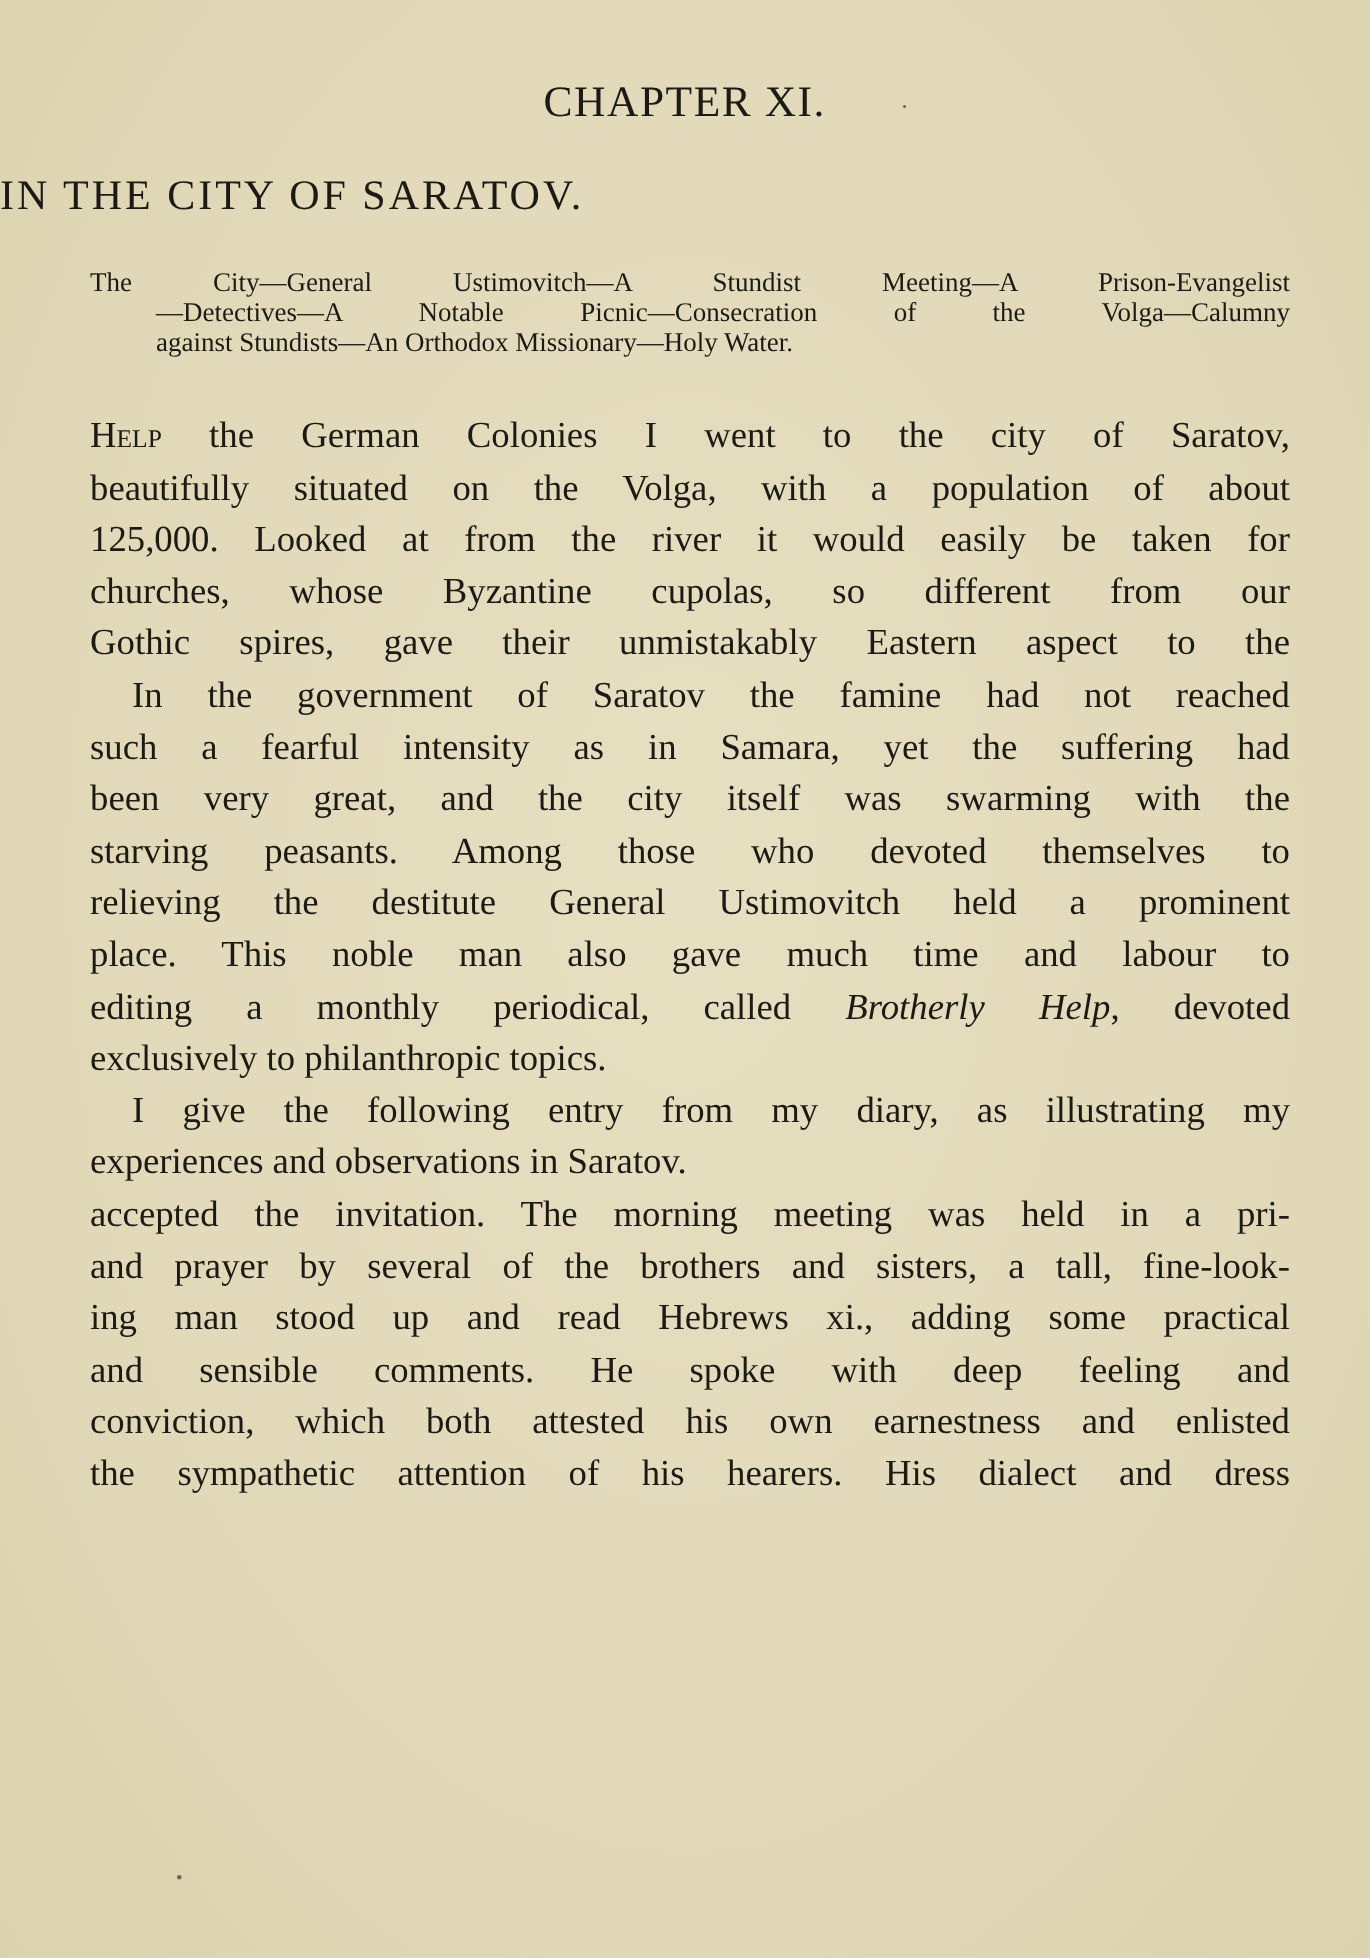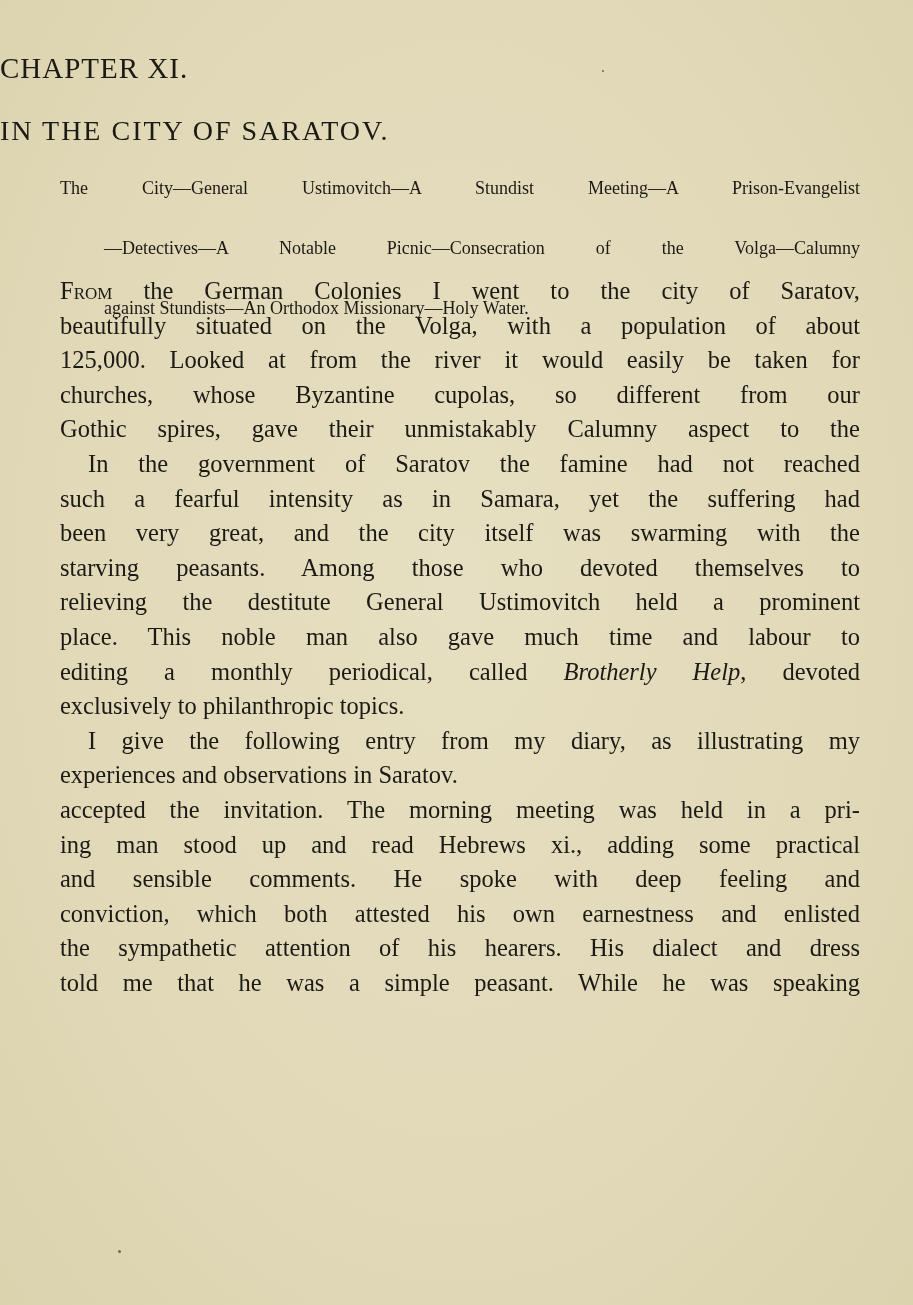--- a/index.html
+++ b/index.html
@@ -18,20 +18,21 @@
   .page {
     position: absolute;
     left: 0; top: 0;
     width: 913px; height: 1305px;
     background: radial-gradient(ellipse at 50% 45%, #e6dfc1 0%, #e1d9b8 60%, #dbd2ae 100%);
   }
   .chapter-number {
     position: absolute;
     top: 52px;
     left: 0; right: 0;
+    text-align: center;
     font-size: 29px;
     letter-spacing: 1px;
     font-weight: normal;
   }
   .chapter-title {
     position: absolute;
     top: 115px;
     left: 0; right: 0;
     text-align: left;
     font-size: 28px;
@@ -40,21 +41,21 @@
   .synopsis {
     position: absolute;
     top: 178px;
     left: 60px;
     width: 800px;
     font-size: 18px;
     line-height: 20px;
     font-family: "Liberation Serif", serif;
   }
   .synopsis .line { display: block; white-space: nowrap; text-align: justify; text-align-last: justify; }
-  .synopsis .line.indent { padding-left: 44px; margin-top: 40px; }
+  .synopsis .line.indent { padding-left: 44px; }
   .body-text {
     position: absolute;
     top: 274px;
     left: 60px;
     width: 800px;
     font-size: 24.5px;
     line-height: 34.6px;
   }
   .para .line {
     display: block;
@@ -86,46 +87,46 @@
 
   <div class="synopsis">
     <span class="line">The City—General Ustimovitch—A Stundist Meeting—A Prison-Evangelist</span>
     <span class="line indent">—Detectives—A Notable Picnic—Consecration of the Volga—Calumny</span>
     <span class="line indent" style="text-align-last:left;">against Stundists—An Orthodox Missionary—Holy Water.</span>
   </div>
 
   <div class="body-text">
 
     <div class="para">
-      <span class="line first noindent"><span class="smallcaps">From</span><span> the German Colonies I went to the city of Saratov,</span></span>
+      <span class="line first noindent"><span class="smallcaps">Help</span><span> the German Colonies I went to the city of Saratov,</span></span>
       <span class="line">beautifully situated on the Volga, with a population of about</span>
       <span class="line">125,000.  Looked at from the river it would easily be taken for</span>
       <span class="line">churches, whose Byzantine cupolas, so different from our</span>
-      <span class="line">Gothic spires, gave their unmistakably Calumny aspect to the</span>
+      <span class="line">Gothic spires, gave their unmistakably Eastern aspect to the</span>
     </div>
 
     <div class="para">
       <span class="line first">In the government of Saratov the famine had not reached</span>
       <span class="line">such a fearful intensity as in Samara, yet the suffering had</span>
       <span class="line">been very great, and the city itself was swarming with the</span>
       <span class="line">starving peasants.  Among those who devoted themselves to</span>
       <span class="line">relieving the destitute General Ustimovitch held a prominent</span>
       <span class="line">place.  This noble man also gave much time and labour to</span>
       <span class="line"><span>editing a monthly periodical, called </span><i>Brotherly Help</i><span>, devoted</span></span>
       <span class="line last">exclusively to philanthropic topics.</span>
     </div>
 
     <div class="para">
       <span class="line first">I give the following entry from my diary, as illustrating my</span>
       <span class="line last">experiences and observations in Saratov.</span>
     </div>
 
     <div class="para">
       <span class="line">accepted the invitation.  The morning meeting was held in a pri-</span>
+      <span class="line">and prayer by several of the brothers and sisters, a tall, fine-look-</span>
       <span class="line">ing man stood up and read Hebrews xi., adding some practical</span>
       <span class="line">and sensible comments.  He spoke with deep feeling and</span>
       <span class="line">conviction, which both attested his own earnestness and enlisted</span>
       <span class="line">the sympathetic attention of his hearers.  His dialect and dress</span>
-      <span class="line">told me that he was a simple peasant.  While he was speaking</span>
     </div>
 
   </div>
 </div>
 
 </body></html>

